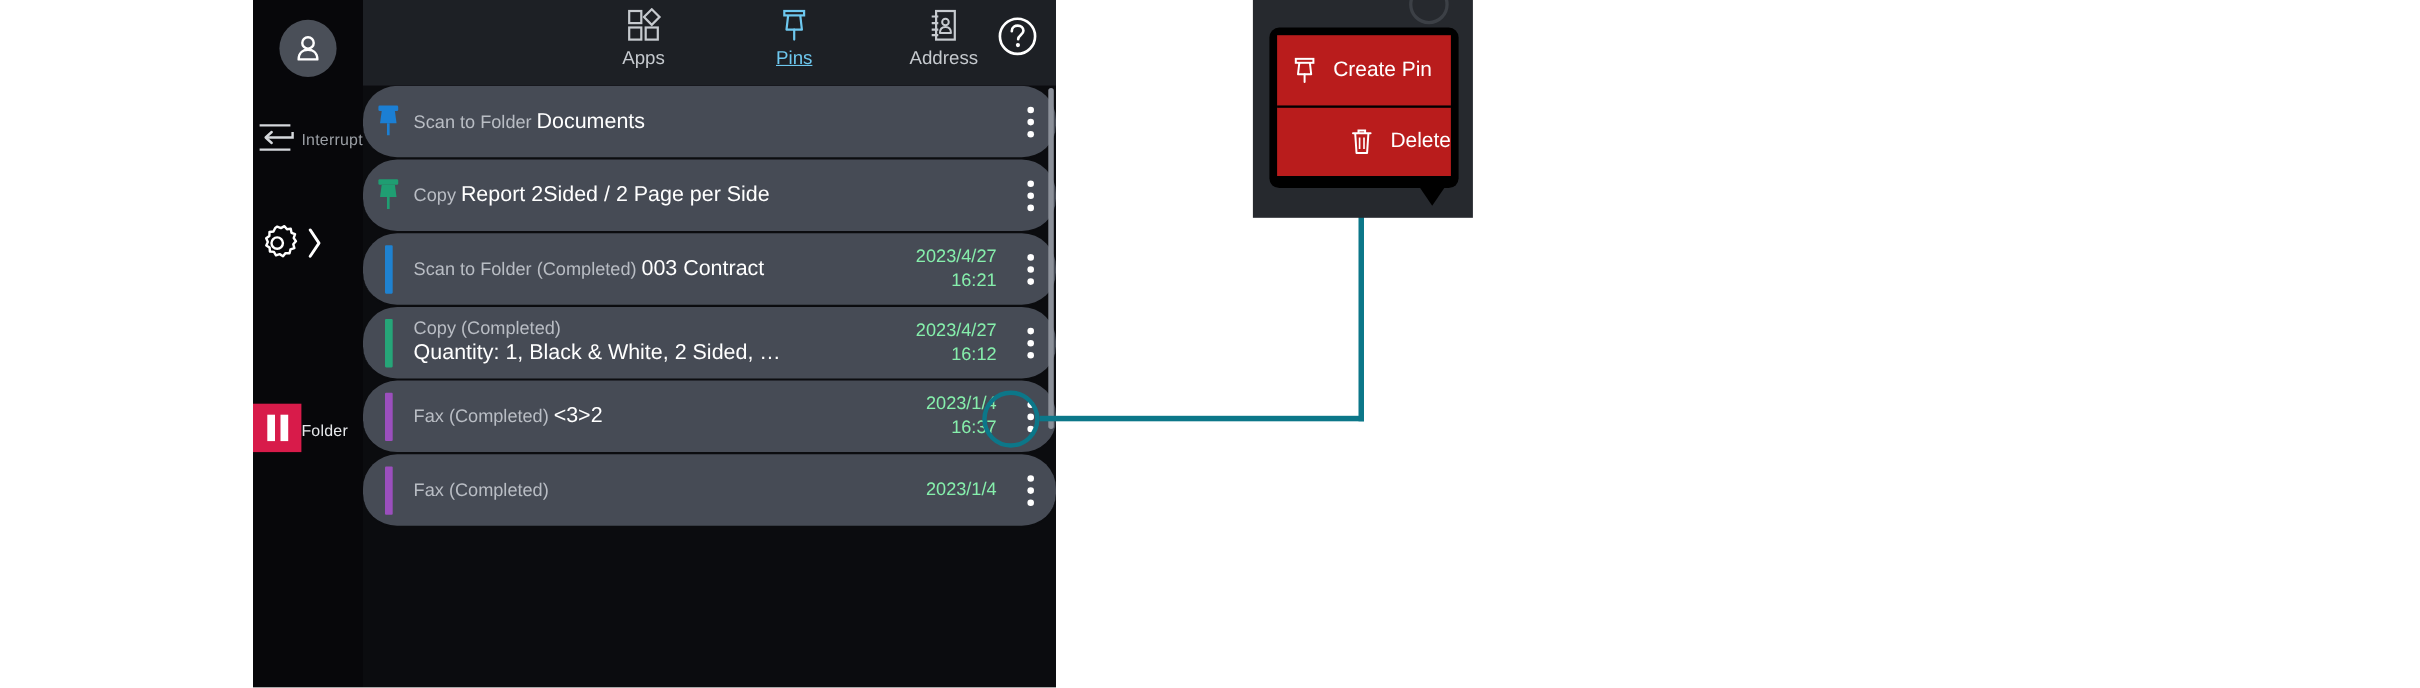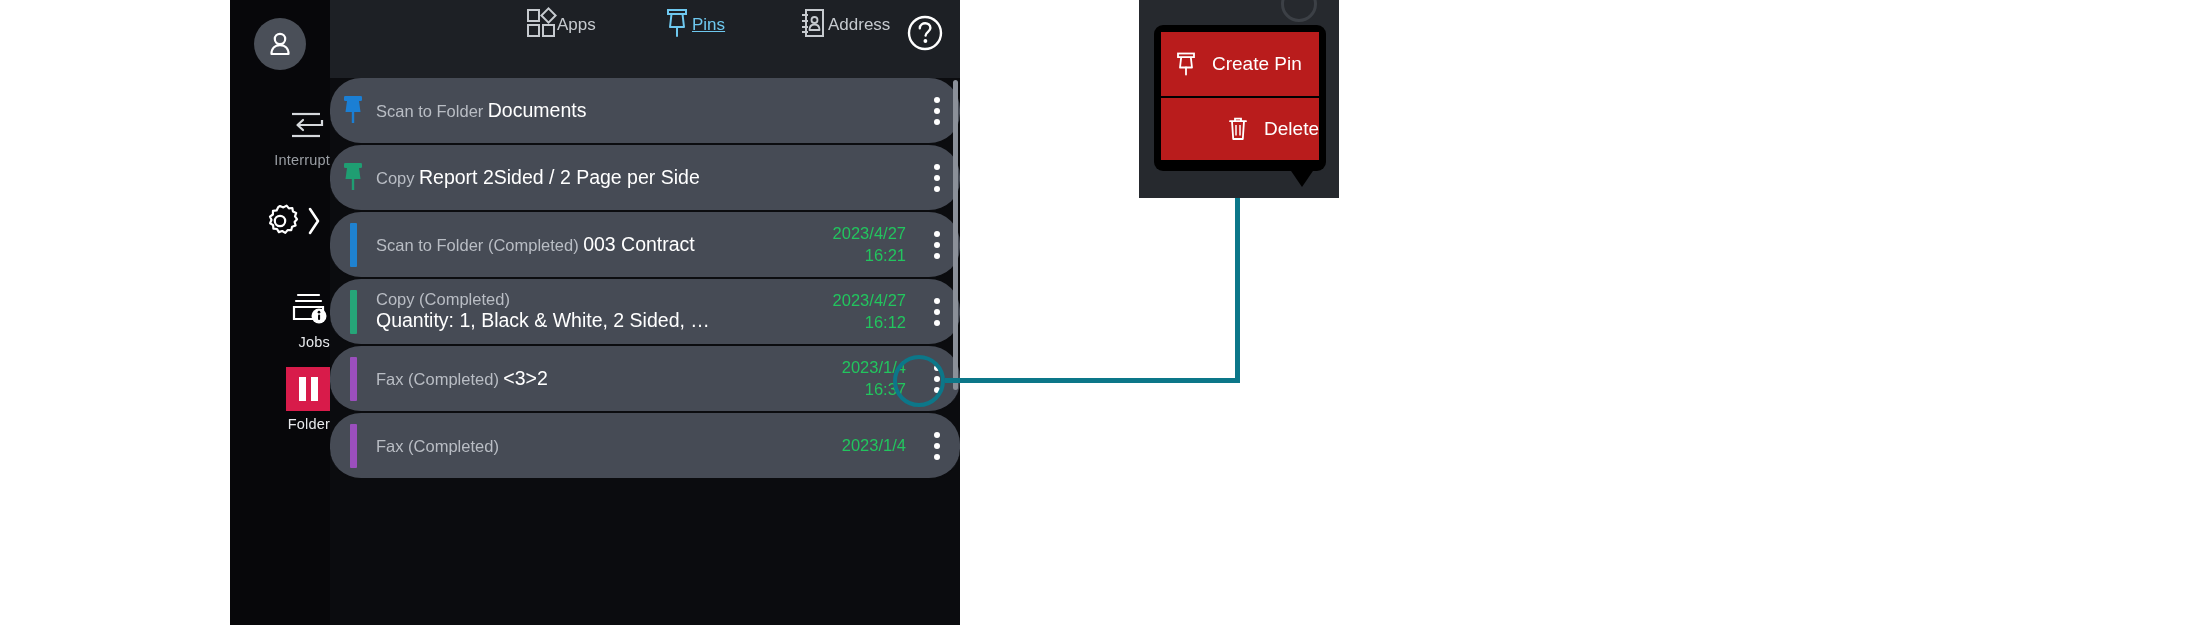--- a/index.html
+++ b/index.html
@@ -27,42 +27,42 @@
     display: flex; flex-direction: column; align-items: center;
   }
   .avatar {
     margin-top: 18px;
     width: 52px; height: 52px; border-radius: 50%;
     background: #4a4f58;
     display: flex; align-items: center; justify-content: center;
   }
   .rail-item {
     position: absolute; left: 0; width: 100px;
-    display: flex; flex-direction: column; align-items: flex-end;
+    display: flex; flex-direction: row; align-items: center;
   }
   .rail-item .glyph { display:flex; align-items:center; justify-content:center; height: 42px; }
   .rail-label {
     margin-top: 6px; font-size: 14.5px; color: #9a9ea4; letter-spacing: .2px;
   }
   .rail-label.bright { color: #e7e9ec; }
   .pause-box {
     width: 44px; height: 44px; background: #d81b4a;
     display: flex; align-items: center; justify-content: center; gap: 5px;
   }
   .pause-bar { width: 7px; height: 24px; background: #ffffff; }
 
   
   .topnav {
     position: absolute; left: 100px; top: 0;
     width: 630px; height: 78px;
     background: #1d2025;
   }
   .nav-item {
     position: absolute; top: 6px;
-    display: flex; flex-direction: row; align-items: center; width: 120px;
+    display: flex; flex-direction: column; align-items: center; width: 120px;
   }
   .nav-ico { height: 34px; display: flex; align-items: center; justify-content: center; }
   .nav-text { margin-top: 3px; font-size: 17px; color: #c6cacf; }
   .nav-item.active .nav-text { color: #6ec8ef; text-decoration: underline; }
   .help-btn { position: absolute; right: 16px; top: 14px; }
 
   
   .list {
     position: absolute; left: 100px; top: 78px;
     width: 630px; height: 547px;
@@ -76,21 +76,21 @@
     border-bottom: 2px solid #0b0c0f;
     display: flex; align-items: center; border-radius: 31px;
   }
   .row .marker { width: 46px; display: flex; justify-content: center; align-items: center; flex: none; }
   .bar { width: 7px; height: 44px; border-radius: 1px; }
   .row .texts { flex: 1; min-width: 0; padding-right: 4px; }
   .t-top { font-size: 16.5px; color: #b9bdc4; line-height: 1.18; white-space: nowrap; overflow: hidden; }
   .t-bot { font-size: 19.5px; color: #ffffff; line-height: 1.22; margin-top: 2px; white-space: nowrap; overflow: hidden; }
   .row .stamp {
     width: 118px; flex: none; text-align: right; padding-right: 8px;
-    font-size: 16.5px; color: #22c55e; line-height: 1.32;
+    font-size: 16.5px; color: #86efac; line-height: 1.32;
   }
   .stamp .d, .stamp .t { display: block; white-space: nowrap; }
   .kebab { width: 46px; flex: none; display: flex; flex-direction: column;
            align-items: center; justify-content: center; gap: 5px; }
   .kebab i { width: 6px; height: 6px; border-radius: 50%; background: #ffffff; display: block; }
   .scrollbar {
     position: absolute; right: 2px; top: 2px; width: 5px; height: 310px;
     background: #8b9099; border-radius: 3px;
   }
 
@@ -172,33 +172,20 @@
                        L16.2,-8.1 L15,-4.6 L17,-1.8 L14.6,1 L15.6,4.5 L12.1,5.7
                        L11.2,9.2 L7.6,9.1 L5.3,11.9 L2.2,10 L-1.1,11.1 L-3,8
                        L-6.6,7.7 L-6.9,4.1 L-9.9,2.2 L-8.5,-1.1 L-10,-4.4 L-7.1,-6.5
                        L-7,-10.1 L-3.4,-10.6 L-1.8,-13.8 Z" fill="none" stroke="#ffffff" stroke-width="2.2" stroke-linejoin="round"></path>
             </g>
             <path d="M52 8 L60 20 L52 32" fill="none" stroke="#ffffff" stroke-width="2.6" stroke-linecap="round" stroke-linejoin="round"></path>
           </svg>
         </span>
       </div>
 
-      <div class="rail-item" style="top:286px">
-        <span class="glyph">
-          <svg width="44" height="38" viewBox="0 0 44 38">
-            <path d="M12 7 L33 7" stroke="#ffffff" stroke-width="2.2" stroke-linecap="round"></path>
-            <path d="M10 13 L35 13" stroke="#ffffff" stroke-width="2.2" stroke-linecap="round"></path>
-            <path d="M8 19 L37 19 L37 31 L8 31 Z" fill="none" stroke="#ffffff" stroke-width="2.2"></path>
-            <circle cx="33" cy="28" r="7.5" fill="#ffffff"></circle>
-            <circle cx="33" cy="24.2" r="1.35" fill="#07070a"></circle>
-            <rect x="32" y="26.4" width="2.1" height="5.6" rx="1" fill="#07070a"></rect>
-          </svg>
-        </span>
-        <span class="rail-label bright">Jobs</span>
-      </div>
 
       <div class="rail-item" style="top:368px">
         <span class="glyph">
           <span class="pause-box">
             <span class="pause-bar"></span>
             <span class="pause-bar"></span>
           </span>
         </span>
         <span class="rail-label bright">Folder</span>
       </div>

